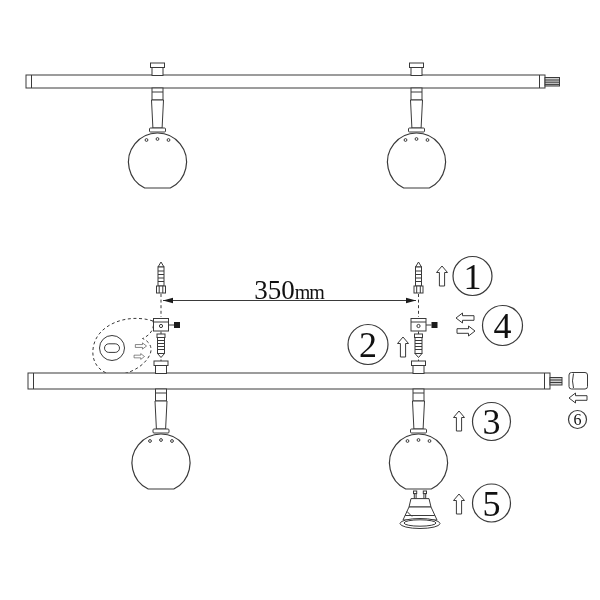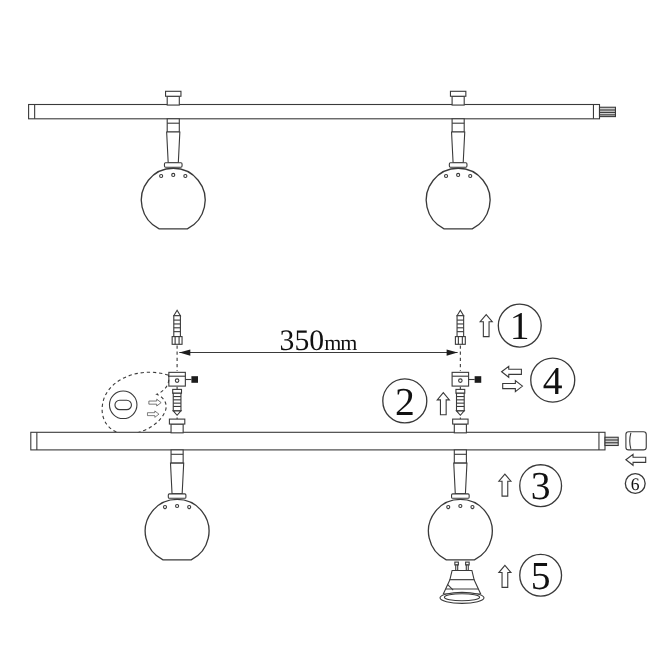--- a/index.html
+++ b/index.html
@@ -9,21 +9,20 @@
     width: 600px;
     height: 600px;
     overflow: hidden;
     font-family: "Liberation Serif", serif;
   }
   .canvas {
     position: relative;
     width: 600px;
     height: 440px;
     background: #ffffff;
-    margin-top: 20px;
   }
   svg { display: block; }
   .s   { stroke: #3a3a3a; stroke-width: 1; }
   .s13 { stroke: #3a3a3a; stroke-width: 1.2; }
   .f-w { fill: #ffffff; }
   .f-n { fill: none; }
   .f-g { fill: #cfcfcf; }
   .f-d { fill: #1c1c1c; }
   .dash { stroke-dasharray: 3 2.6; }
   .num {

